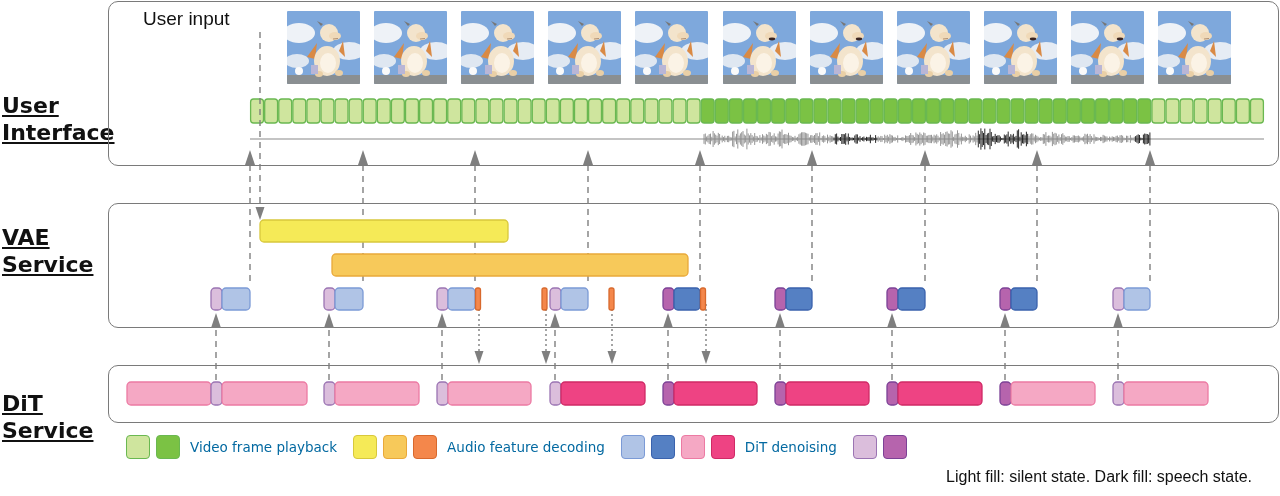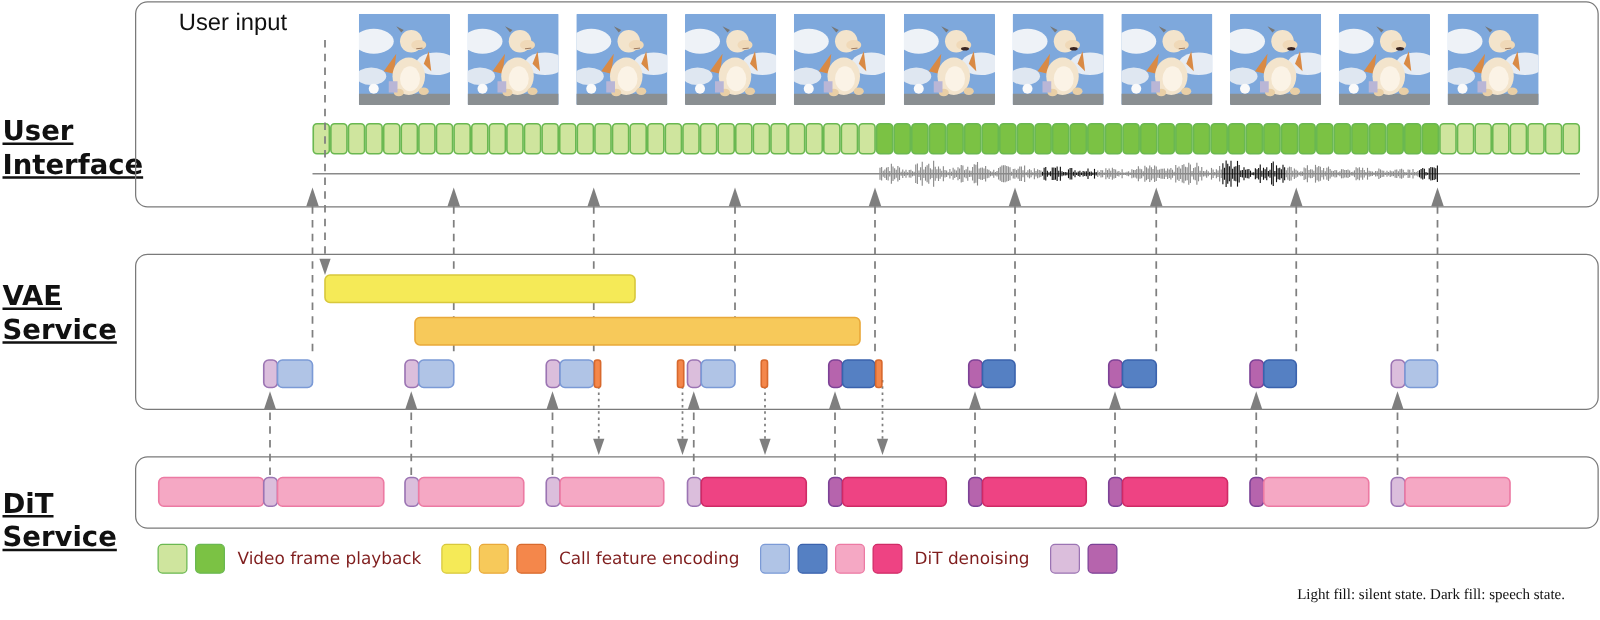--- a/index.html
+++ b/index.html
@@ -2,24 +2,24 @@
 <html><head>
 <meta charset="utf-8">
 <style>
   html, body { margin:0; padding:0; background:#ffffff; }
   body { width:1280px; height:496px; position:relative; overflow:hidden; font-family:"Liberation Sans", sans-serif; }
   .row-label { position:absolute; font-family:"DejaVu Sans", sans-serif; font-weight:bold; font-size:22px; line-height:27px; text-align:left; color:#111;text-decoration:underline; }
   .panel { position:absolute; border:1.5px solid #7a7a7a; border-radius:10px; box-sizing:border-box; background:transparent; }
   #diagram { position:absolute; left:0; top:0; }
   .user-input-label { position:absolute; left:143px; top:8px; font-family:Liberation Sans, sans-serif; font-size:19px; color:#111; }
   .frame-thumb { position:absolute; width:73px; height:73px; border-radius:1px; overflow:hidden; }
-  .legend { position:absolute; top:434px; left:126px; height:26px; display:flex; align-items:center; font-family:"DejaVu Sans", sans-serif; font-size:13.5px; color:#7f1d1d; }
+  .legend { position:absolute; top:434px; left:126px; height:26px; display:flex; align-items:center; font-family:"DejaVu Sans", sans-serif; font-size:13.5px; color:#0369a1; }
   .legend .sw { width:24px; height:24px; border-radius:4px; box-sizing:border-box; border:1.5px solid; margin-right:6px; }
   .legend .lbl { margin-left:4px; margin-right:16px; }
-  .legend-note { position:absolute; right:28px; top:468px; font-family:Liberation Serif, serif; font-size:12px; color:#111; }
+  .legend-note { position:absolute; right:28px; top:468px; font-family:Liberation Sans, sans-serif; font-size:16px; color:#111; }
 </style>
 </head>
 <body>
 
 <div class="row-label" style="left:2px;top:92px;width:104px;">
   <div style="white-space:pre-line;">User
 Interface</div>
 </div>
 <div class="row-label" style="left:2px;top:224px;width:96px;">
   <div style="white-space:pre-line;">VAE
@@ -772,21 +772,21 @@
     </g>
 </svg>
 
 <div class="legend" id="legend">
     <div class="sw" style="background: rgb(207, 229, 158); border-color: rgb(106, 184, 81);"></div>
     <div class="sw" style="background: rgb(123, 194, 68); border-color: rgb(106, 184, 81);"></div>
     <span class="lbl">Video frame playback</span>
     <div class="sw" style="background: rgb(245, 234, 87); border-color: rgb(216, 200, 60);"></div>
     <div class="sw" style="background: rgb(247, 201, 90); border-color: rgb(233, 169, 58);"></div>
     <div class="sw" style="background: rgb(244, 135, 75); border-color: rgb(216, 105, 45);"></div>
-    <span class="lbl">Call feature encoding</span>
+    <span class="lbl">Audio feature decoding</span>
     <div class="sw" style="background: rgb(176, 196, 230); border-color: rgb(123, 154, 214);"></div>
     <div class="sw" style="background: rgb(85, 128, 195); border-color: rgb(58, 98, 173);"></div>
     <div class="sw" style="background: rgb(245, 168, 196); border-color: rgb(236, 122, 163);"></div>
     <div class="sw" style="background: rgb(238, 67, 131); border-color: rgb(207, 42, 102);"></div>
     <span class="lbl">DiT denoising</span>
     <div class="sw" style="background: rgb(219, 190, 220); border-color: rgb(155, 116, 179);"></div>
     <div class="sw" style="background: rgb(182, 100, 173); border-color: rgb(124, 65, 150);"></div>
   </div>
 <div class="legend-note">Light fill: silent state. Dark fill: speech state.</div>
 

